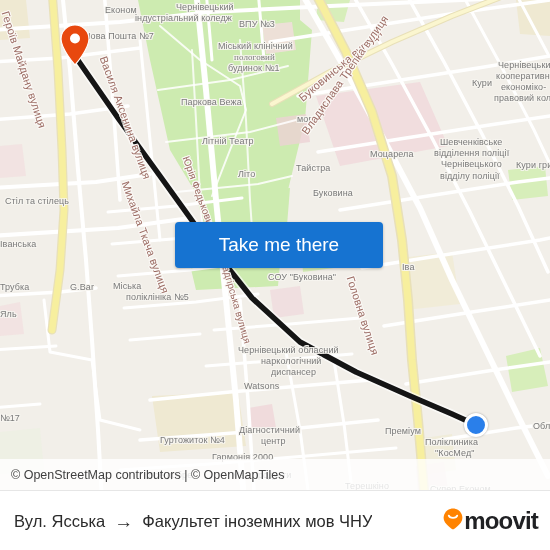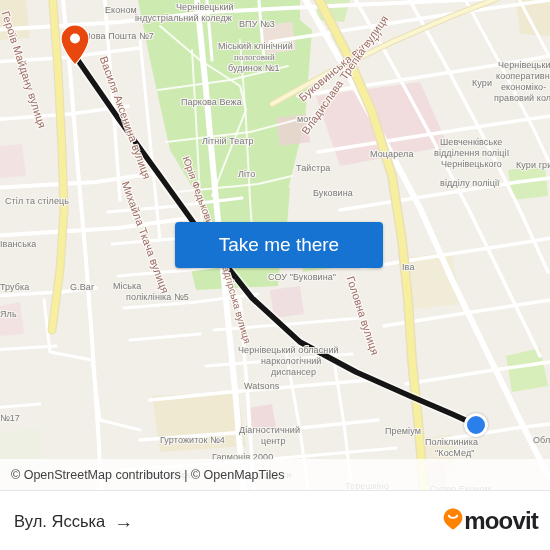--- a/index.html
+++ b/index.html
@@ -247,21 +247,21 @@
         <div class="lbl poi" style="left: 496px; top: 71px;">кооперативний</div>
         <div class="lbl poi" style="left: 501px; top: 82px;">економіко-</div>
         <div class="lbl poi" style="left: 494px; top: 93px;">правовий коледж</div>
         <div class="lbl poi" style="left: 472px; top: 78px;">Кури</div>
         <div class="lbl poi" style="left: 181px; top: 97px;">Паркова Вежа</div>
         <div class="lbl poi" style="left: 297px; top: 114px;">морг</div>
         <div class="lbl poi" style="left: 202px; top: 136px;">Літній Театр</div>
         <div class="lbl poi" style="left: 440px; top: 137px;">Шевченківське</div>
         <div class="lbl poi" style="left: 434px; top: 148px;">відділення поліції</div>
         <div class="lbl poi" style="left: 441px; top: 159px;">Чернівецького</div>
-        <div class="lbl poi" style="left: 440px; top: 178px;">відділу поліції</div>
+        <div class="lbl poi" style="left: 440px; top: 171px;">відділу поліції</div>
         <div class="lbl poi" style="left: 370px; top: 149px;">Моцарела</div>
         <div class="lbl poi" style="left: 516px; top: 160px;">Кури гриль</div>
         <div class="lbl poi" style="left: 296px; top: 163px;">Тайстра</div>
         <div class="lbl poi" style="left: 238px; top: 169px;">Літо</div>
         <div class="lbl poi" style="left: 5px; top: 196px;">Стіл та стілець</div>
         <div class="lbl poi" style="left: 313px; top: 188px;">Буковина</div>
         <div class="lbl poi" style="left: 0px; top: 239px;">Іванська</div>
         <div class="lbl poi" style="left: 268px; top: 272px;">СОУ "Буковина"</div>
         <div class="lbl poi" style="left: 402px; top: 262px;">Іва</div>
         <div class="lbl poi" style="left: 0px; top: 282px;">Трубка</div>
@@ -273,21 +273,21 @@
         <div class="lbl poi" style="left: 261px; top: 356px;">наркологічний</div>
         <div class="lbl poi" style="left: 271px; top: 367px;">диспансер</div>
         <div class="lbl poi" style="left: 244px; top: 381px;">Watsons</div>
         <div class="lbl poi" style="left: 0px; top: 413px;">№17</div>
         <div class="lbl poi" style="left: 239px; top: 425px;">Діагностичний</div>
         <div class="lbl poi" style="left: 261px; top: 436px;">центр</div>
         <div class="lbl poi" style="left: 160px; top: 435px;">Гуртожиток №4</div>
         <div class="lbl poi" style="left: 385px; top: 426px;">Преміум</div>
         <div class="lbl poi" style="left: 425px; top: 437px;">Поліклиника</div>
         <div class="lbl poi" style="left: 435px; top: 448px;">"КосМед"</div>
-        <div class="lbl poi" style="left: 533px; top: 435px;">Обл</div>
+        <div class="lbl poi" style="left: 533px; top: 421px;">Обл</div>
         <div class="lbl poi" style="left: 212px; top: 452px;">Гармонія 2000</div>
         <div class="lbl poi" style="left: 345px; top: 481px;">Терешкіно</div>
         <div class="lbl poi" style="left: 430px; top: 484px;">Супер Економ</div>
         <div class="lbl poi" style="left: 148px; top: 470px;">Все добре</div>
         <div class="lbl poi" style="left: 232px; top: 470px;">Мак Продукти</div>
       </div>
 
     <div id="street-labels">
         <div class="lbl street big" style="left: 10px; top: 10px; transform: rotate(72deg);">Героїв Майдану вулиця</div>
         <div class="lbl street big" style="left: 108px; top: 55px; transform: rotate(70deg);">Василя Аксенина вулиця</div>
@@ -314,20 +314,21 @@
 
     <div id="attrib">
       <span>© OpenStreetMap contributors | © OpenMapTiles</span>
     </div>
   </div>
 
   <div id="bottombar">
     <div id="route-summary">
       <span>Вул. Ясська</span>
       <span id="route-arrow">→</span>
+      <span>Факультет іноземних мов ЧНУ</span>
     </div>
     <div id="brand">
       <span>
         <svg width="20" height="22" viewBox="0 0 20 22">
           <path d="M10,0.5 C4.8,0.5 0.6,4.7 0.6,9.9 C0.6,16 10,21.5 10,21.5 C10,21.5 19.4,16 19.4,9.9 C19.4,4.7 15.2,0.5 10,0.5 Z" fill="#ff8300"></path>
           <path d="M5.8,7.6 C6.6,10.6 13.4,10.6 14.2,7.6" fill="none" stroke="#ffffff" stroke-width="1.9" stroke-linecap="round"></path>
         </svg>
       </span>
       <span id="brand-word">moovit</span>
     </div>

